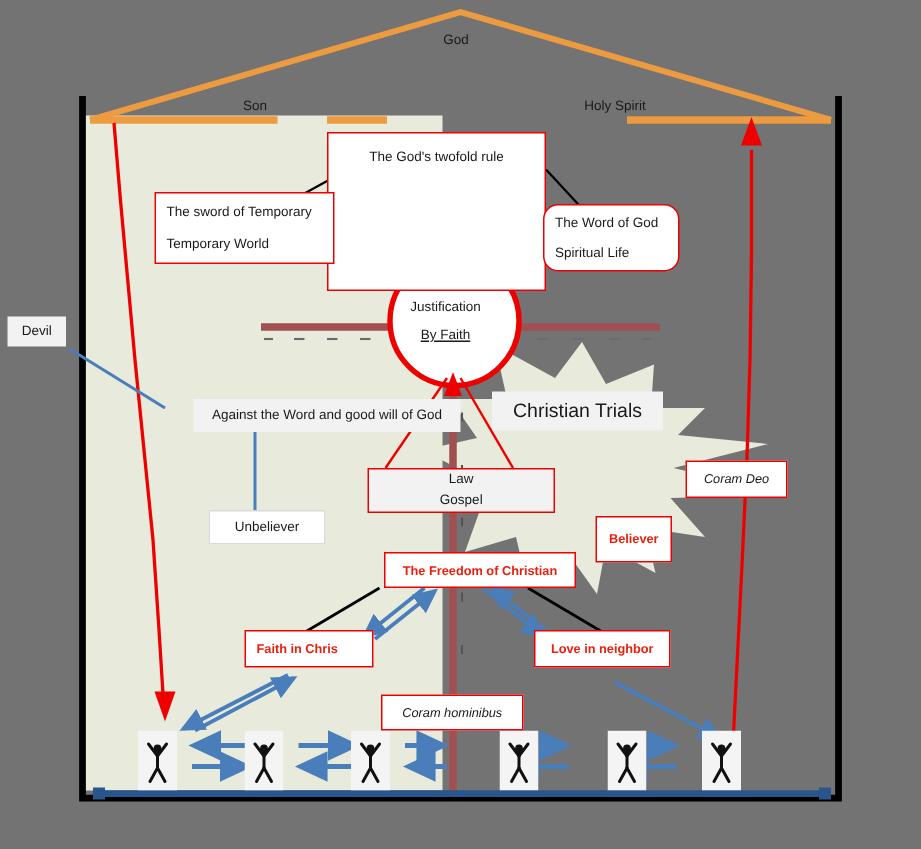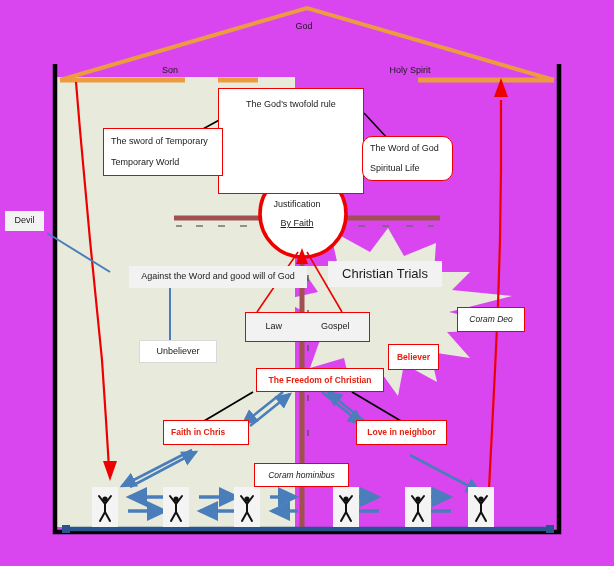--- a/index.html
+++ b/index.html
@@ -1,18 +1,18 @@
 <!DOCTYPE html>
 <html><head>
 <meta charset="utf-8">
 <style>
   html,body{margin:0;padding:0;background:#ffffff;}
   body{width:614px;height:566px;overflow:hidden;
        font-family:"Liberation Sans","DejaVu Sans",sans-serif;}
-  #stage{position:relative;width:614px;height:566px;background:#d946ef;}
+  #stage{position:relative;width:614px;height:566px;background:#737373;}
   #stage svg.layer{position:absolute;left:0;top:0;width:614px;height:566px;}
   .lbl{position:absolute;box-sizing:border-box;display:flex;flex-direction:column;
        align-items:center;justify-content:center;text-align:center;
        font-size:9px;color:#1a1a1a;line-height:1.45;white-space:nowrap;}
   .lbl.lft{align-items:flex-start;text-align:left;}
   .boxed-red{border:1.6px solid #ee0000;background:#ffffff;}
   .boxed-red-gray{border:1.6px solid #ee0000;background:#f2f2f2;}
   .plain-gray{background:#f2f2f2;}
   .plain-white{background:#ffffff;}
   .redtext{color:#e8200e;font-weight:bold;font-size:8.5px;}
@@ -236,24 +236,24 @@
   </div>
 
   <div class="lbl plain-gray" style="left:5px;top:211px;width:39px;height:20px;">Devil</div>
 
   <div class="lbl plain-gray" style="left:101px;top:266px;width:178px;height:22px;margin-left:28px;">Against the Word and good will of God</div>
 
   <div class="lbl plain-gray big" style="left:328px;top:261px;width:114px;height:26px;">Christian Trials</div>
 
   <div class="lbl boxed-red ital" style="left:457px;top:307px;width:68px;height:25px;">Coram Deo</div>
 
-  <div class="lbl boxed-red redtext" style="left:388px;top:344px;width:51px;height:26px;">Believer</div>
+  <div class="lbl boxed-red redtext" style="left:397px;top:344px;width:51px;height:31px;">Believer</div>
 
   <div class="lbl boxed-red-gray" style="left:245px;top:312px;width:125px;height:30px;
-       flex-direction:row;justify-content:space-around;">
+       flex-direction:column;justify-content:space-around;">
     <span>Law</span>
     <span>Gospel</span>
   </div>
 
   <div class="lbl plain-white" style="left:139px;top:340px;width:78px;height:23px;
        border:1px solid #d9d9d9;">Unbeliever</div>
 
   <div class="lbl boxed-red redtext" style="left:256px;top:368px;width:128px;height:24px;">The Freedom of Christian</div>
 
   <div class="lbl boxed-red redtext lft" style="left:163px;top:420px;width:86px;height:25px;padding-left:7px;">Faith in Chris</div>

